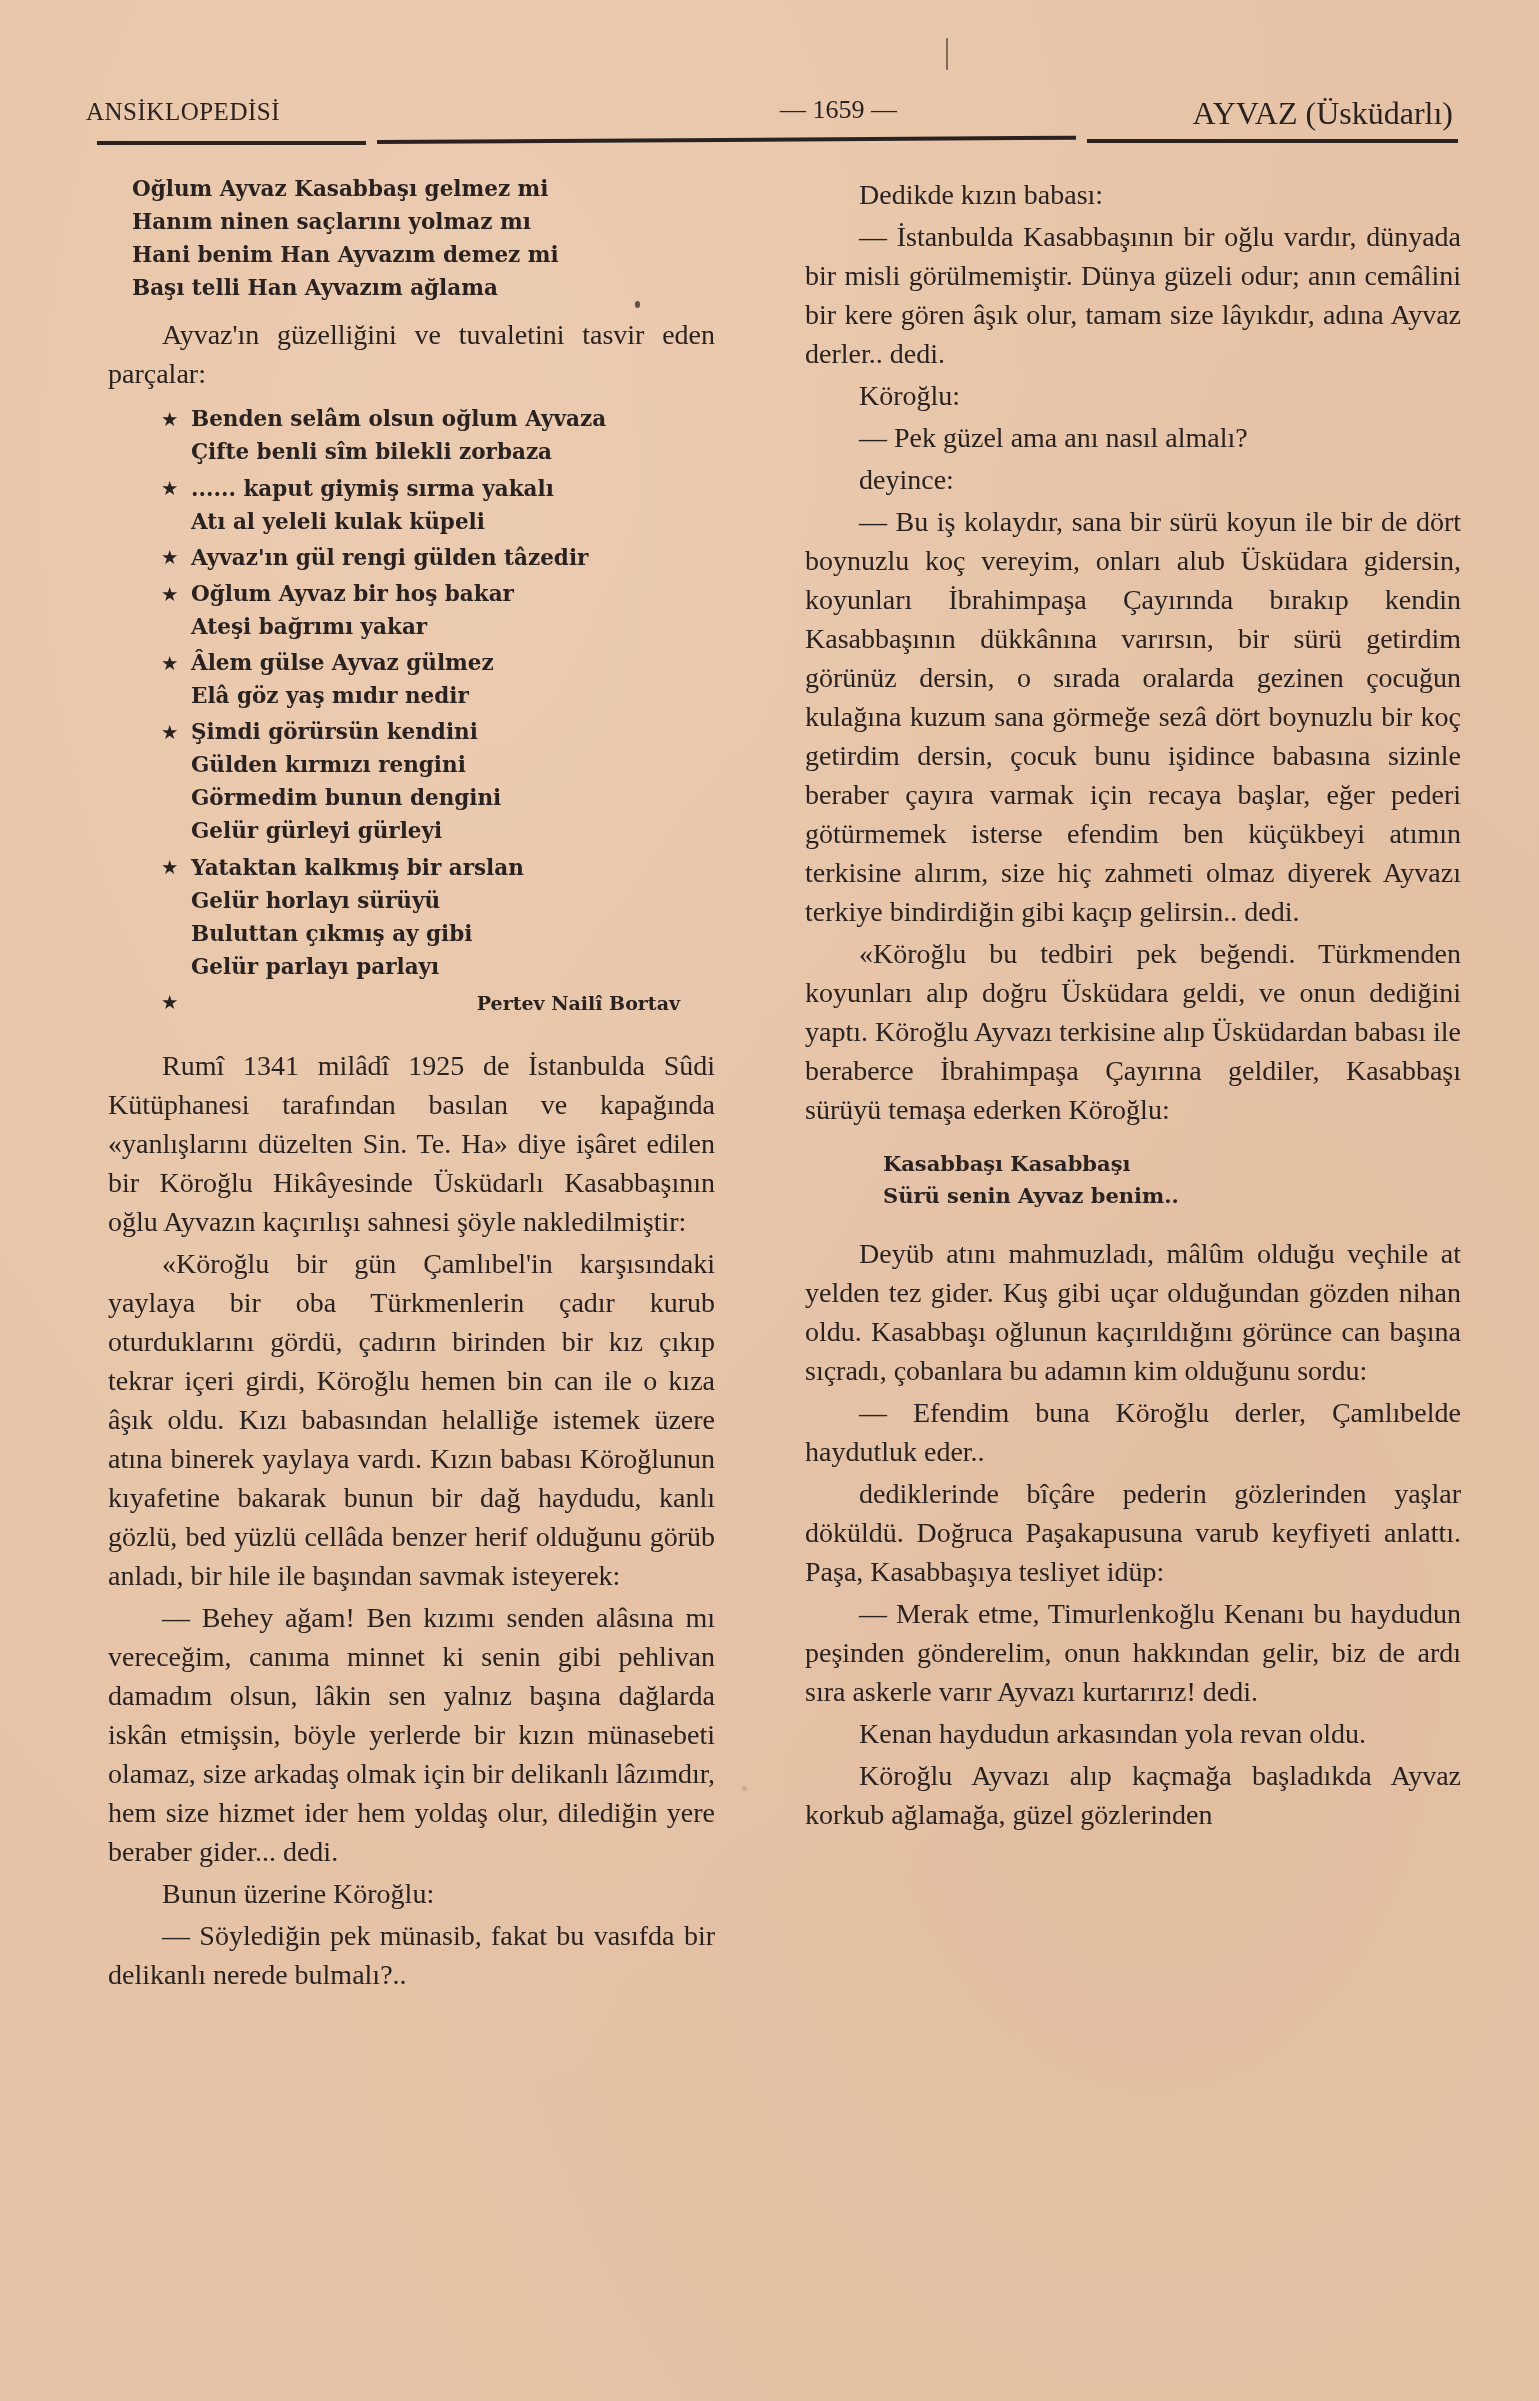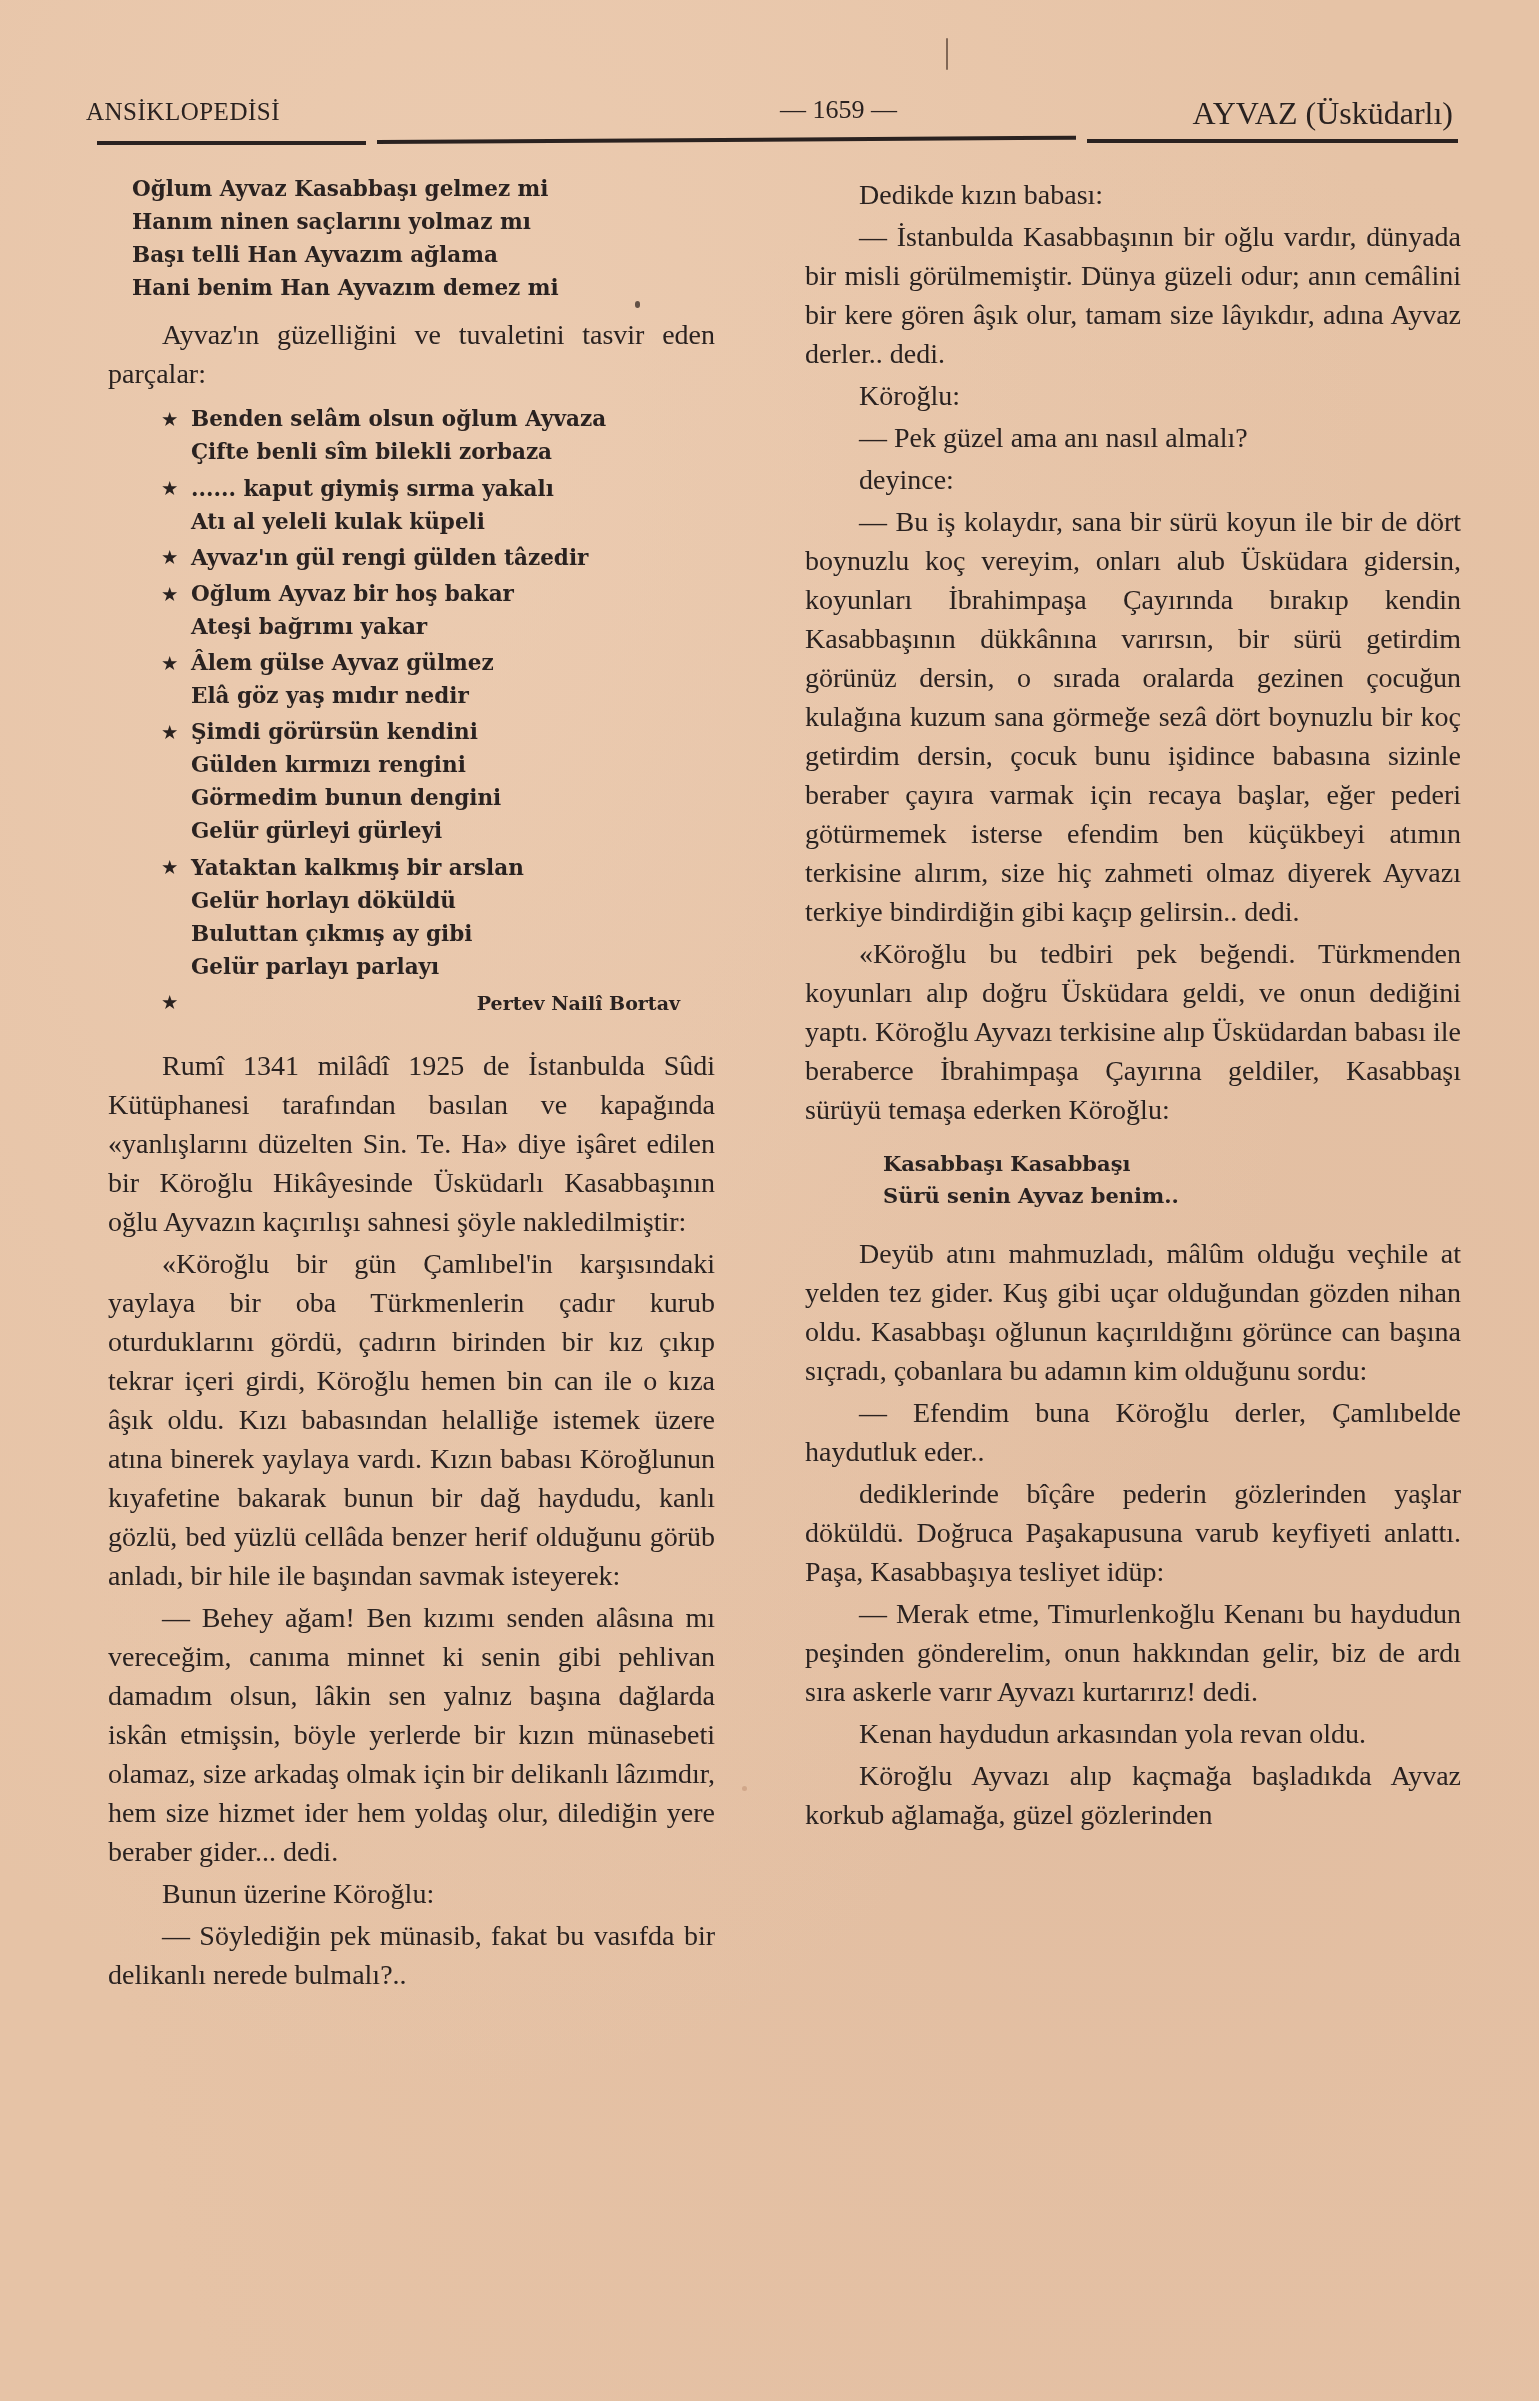--- a/index.html
+++ b/index.html
@@ -75,22 +75,22 @@
     <span class="rh-right">AYVAZ (Üsküdarlı)</span>
   </div>
   <div class="rule rule-1"></div>
   <div class="rule rule-2"></div>
   <div class="rule rule-3"></div>
 
   <div class="col col-left">
     <div class="verse verse-intro">
       <span class="verse-line">Oğlum Ayvaz Kasabbaşı gelmez mi</span>
       <span class="verse-line">Hanım ninen saçlarını yolmaz mı</span>
+      <span class="verse-line">Hani benim Han Ayvazım demez mi</span>
       <span class="verse-line">Başı telli Han Ayvazım ağlama</span>
-      <span class="verse-line">Hani benim Han Ayvazım demez mi</span>
     </div>
 
     <p class="prose indent" style="margin-bottom:9.7px">Ayvaz'ın güzelliğini ve tuvaletini tasvir eden parçalar:</p>
 
     <div>
       <div class="verse-group verse">
         <span class="star">★</span>
         <span class="verse-line">Benden selâm olsun oğlum Ayvaza</span>
         <span class="verse-line">Çifte benli sîm bilekli zorbaza</span>
       </div>
@@ -116,21 +116,21 @@
       <div class="verse-group verse">
         <span class="star">★</span>
         <span class="verse-line">Şimdi görürsün kendini</span>
         <span class="verse-line">Gülden kırmızı rengini</span>
         <span class="verse-line">Görmedim bunun dengini</span>
         <span class="verse-line">Gelür gürleyi gürleyi</span>
       </div>
       <div class="verse-group verse">
         <span class="star">★</span>
         <span class="verse-line">Yataktan kalkmış bir arslan</span>
-        <span class="verse-line">Gelür horlayı döküldü</span>
+        <span class="verse-line">Gelür horlayı sürüyü</span>
         <span class="verse-line">Buluttan çıkmış ay gibi</span>
         <span class="verse-line">Gelür parlayı parlayı</span>
       </div>
       <div class="verse-group verse">
         <span class="star">★</span>
       </div>
     </div>
 
     <div class="signature">Pertev Nailî Bortav</div>
 

